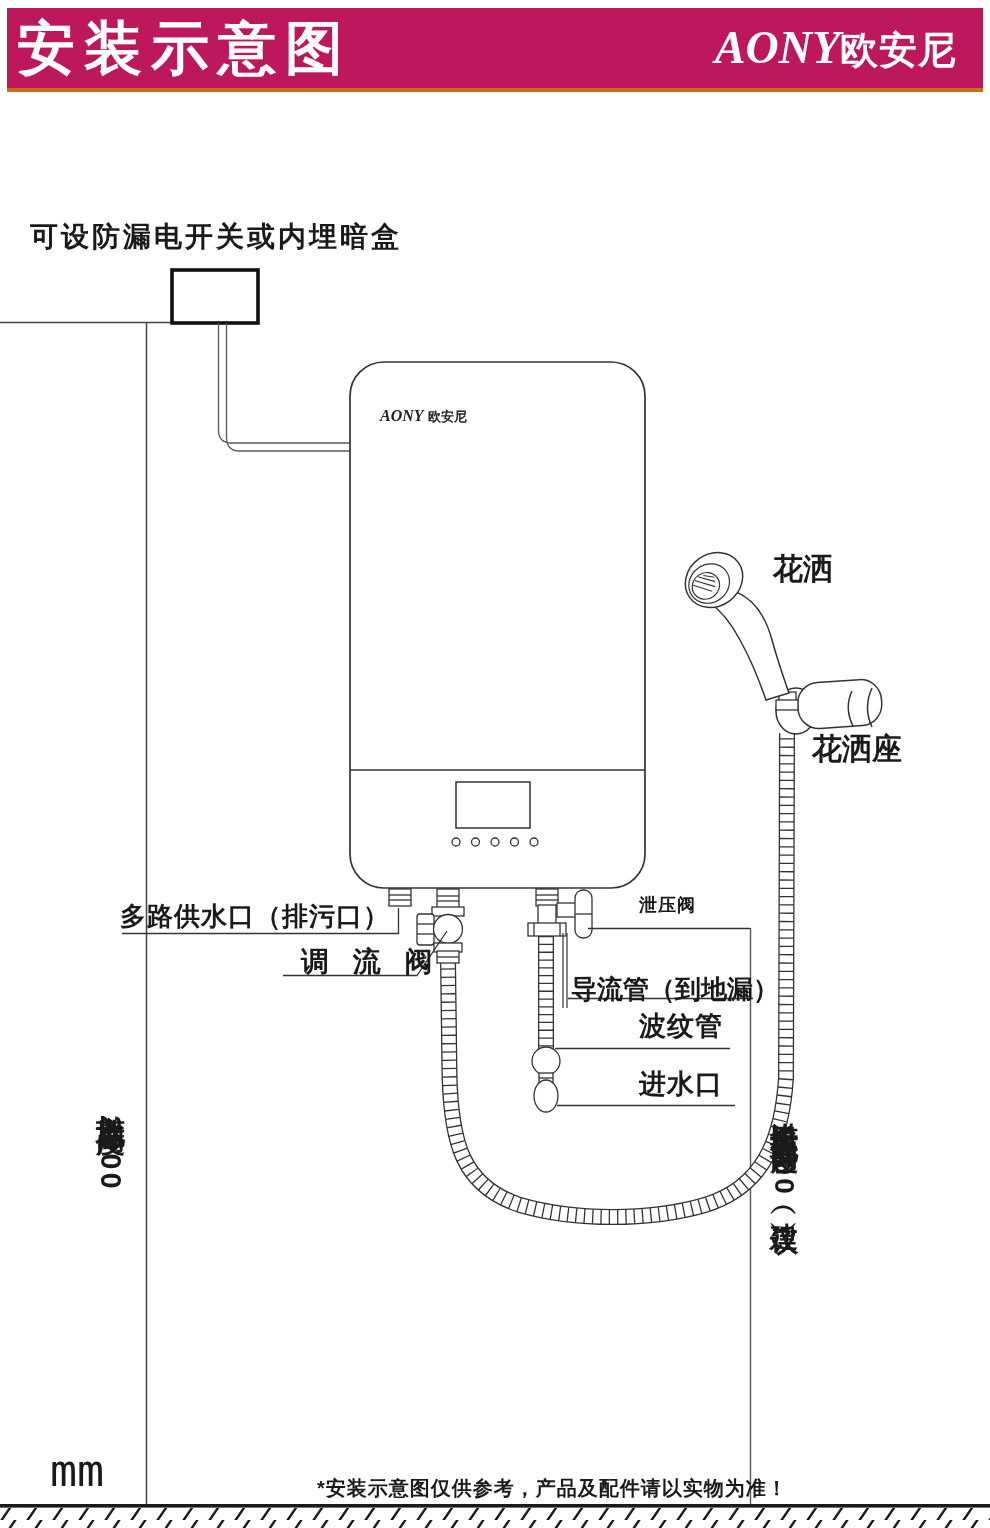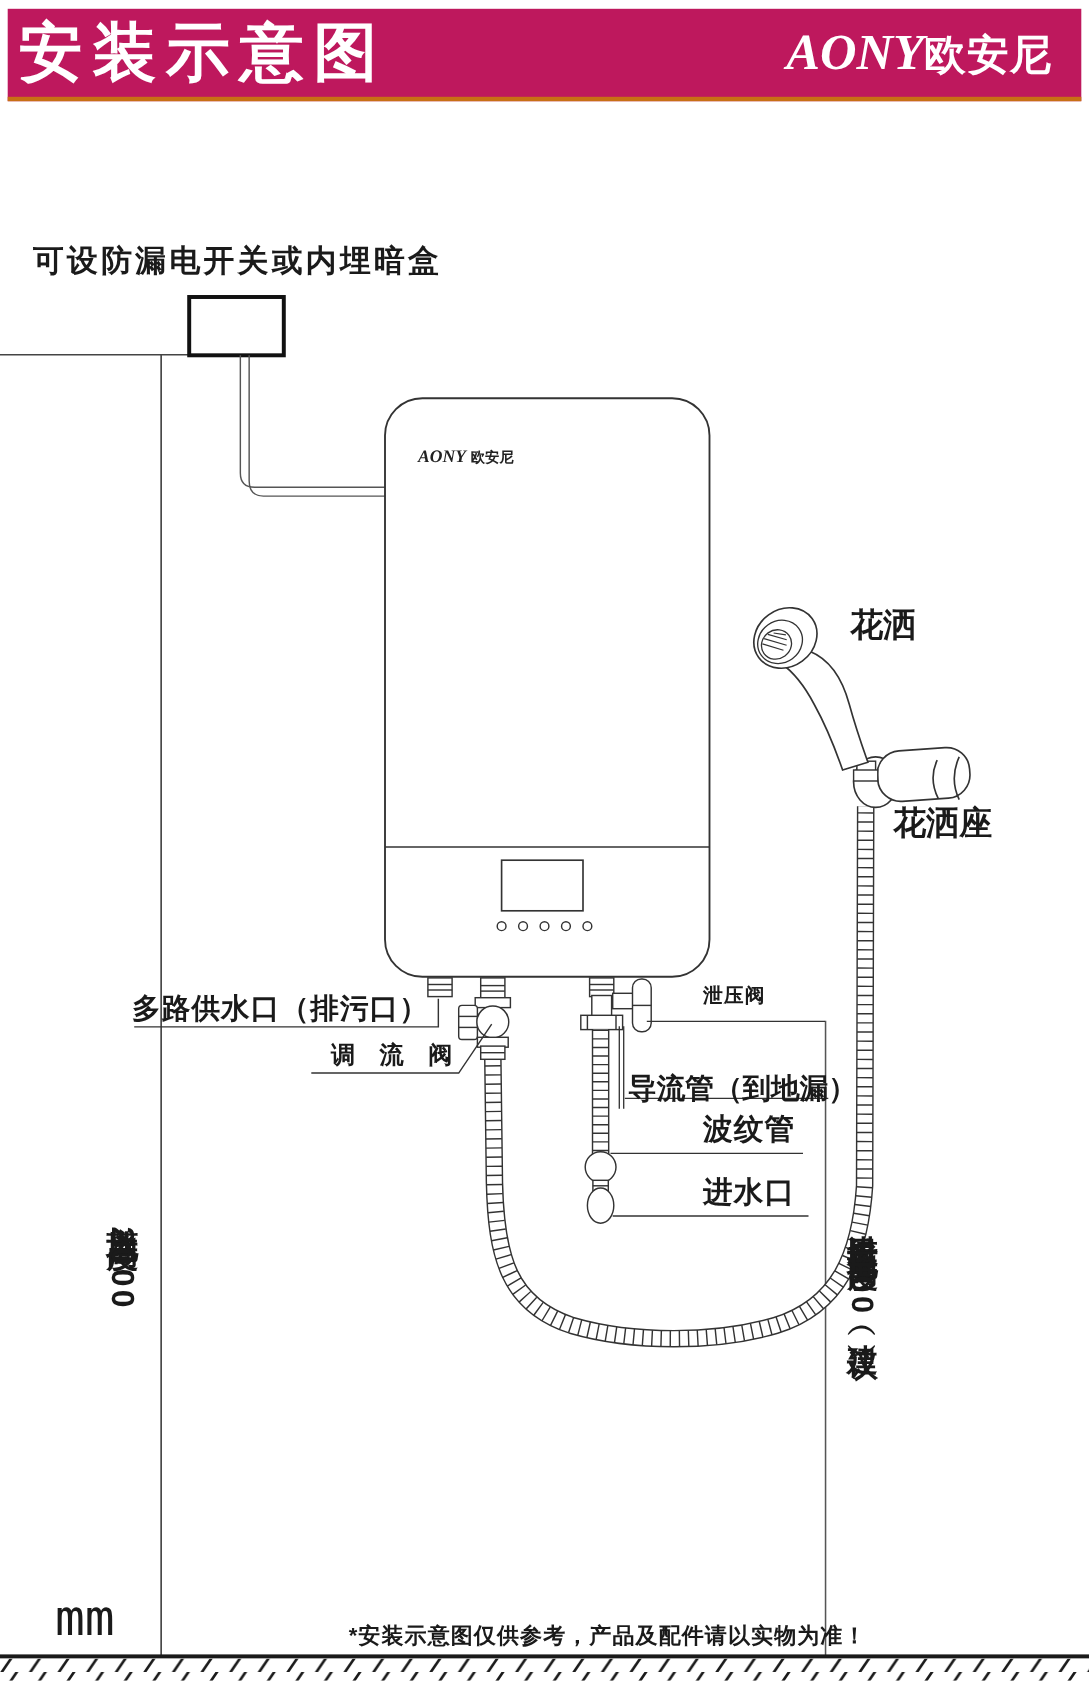--- a/index.html
+++ b/index.html
@@ -13,21 +13,21 @@
                 padding-left:10px;line-height:1;}
   .header-logo{color:#fff;padding-right:26px;display:flex;align-items:baseline;line-height:1;}
   .brand-en{font-family:"Liberation Serif",serif;font-style:italic;font-weight:bold;font-size:46px;}
   .brand-cn{font-weight:bold;font-size:38px;letter-spacing:1px;}
   
   .lbl{position:absolute;font-weight:600;color:#1a1a1a;white-space:nowrap;line-height:1.1;}
   .lbl-switch{left:30px;top:222px;font-size:28px;font-weight:bold;letter-spacing:3px;}
   .lbl-shower{left:773px;top:552px;font-size:30px;}
   .lbl-holder{left:812px;top:732px;font-size:30px;}
   .lbl-outlet{left:120px;top:902px;font-size:26px;letter-spacing:1px;}
-  .lbl-flow{left:301px;top:947px;font-size:22px;letter-spacing:8px;}
+  .lbl-flow{left:301px;top:947px;font-size:28px;letter-spacing:8px;}
   .lbl-relief{left:639px;top:896px;font-size:18px;letter-spacing:1px;}
   .lbl-drain{left:571px;top:963px;font-size:26px;margin-top:12px;}
   .lbl-corrugated{left:639px;top:1012px;font-size:27px;letter-spacing:1px;}
   .lbl-inlet{left:639px;top:1070px;font-size:27px;letter-spacing:1px;}
   .v-text{writing-mode:vertical-rl;text-orientation:mixed;letter-spacing:3px;}
   .lbl-lh{left:94px;top:1092px;font-size:29px;}
   .lbl-rh{left:768px;top:1100px;font-size:28px;}
   .unit-row{position:absolute;left:36px;top:1444px;display:flex;align-items:baseline;}
   .unit-label{font-size:39px;font-weight:bold;letter-spacing:2px;}
   .unit-value{font-family:"DejaVu Sans Mono",monospace;font-size:45px;font-weight:400;margin-left:14px;}

